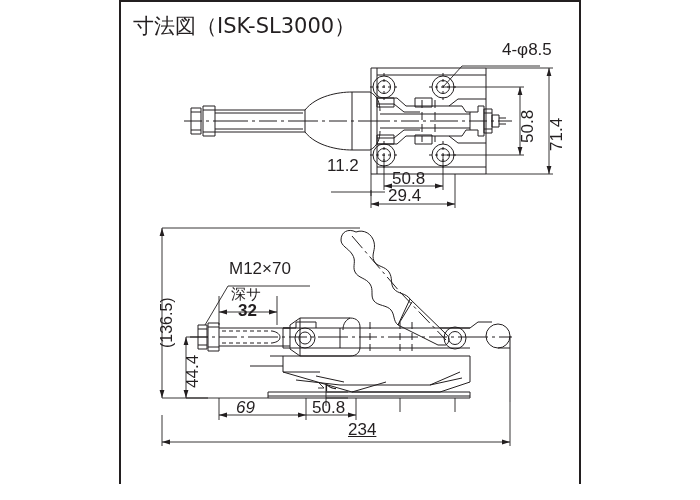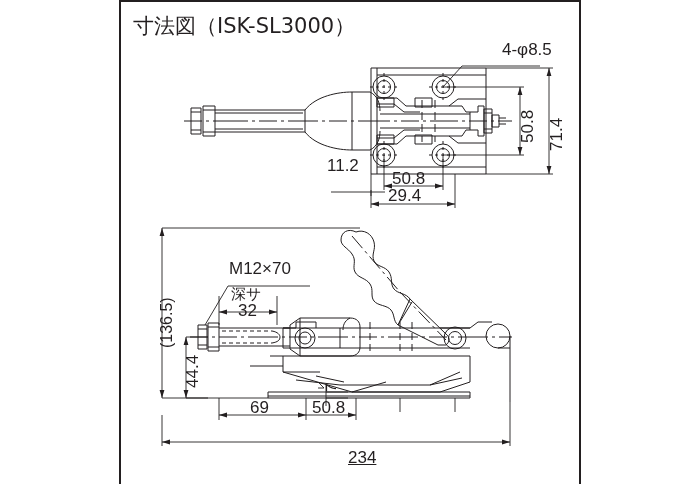--- a/index.html
+++ b/index.html
@@ -330,27 +330,27 @@
   <div class="dim" style="left:327px; top:156px;">11.2</div>
 
   <div class="dim" style="left:392px; top:169px;">50.8</div>
 
   <div class="dim" style="left:388px; top:186px;">29.4</div>
 
   <div class="dim" style="left:229px; top:259px;">M12×70</div>
 
   <div class="dim jp" style="left:231px; top:285px; font-size:15px;">深サ</div>
 
-  <div class="dim" style="left:238px; top:301px;">32</div>
+  <div class="dim" style="left:238px; top:301px;font-weight:bold;">32</div>
 
   <div class="dim v" style="left:158px; top:348px; font-size:16px;">(136.5)</div>
 
   <div class="dim v" style="left:183px; top:388px;">44.4</div>
 
   <div class="dim v" style="left:322px; top:392px; font-size:15px;">7</div>
 
-  <div class="dim" style="left:250px; top:398px;">69</div>
+  <div class="dim" style="left:236px; top:398px;font-style:italic;">69</div>
 
   <div class="dim" style="left:312px; top:398px;">50.8</div>
 
-  <div class="dim" style="left:348px; top:448px;text-decoration:underline;">234</div>
+  <div class="dim" style="left:348px; top:420px;text-decoration:underline;">234</div>
 
 </div>
 
 </body></html>

